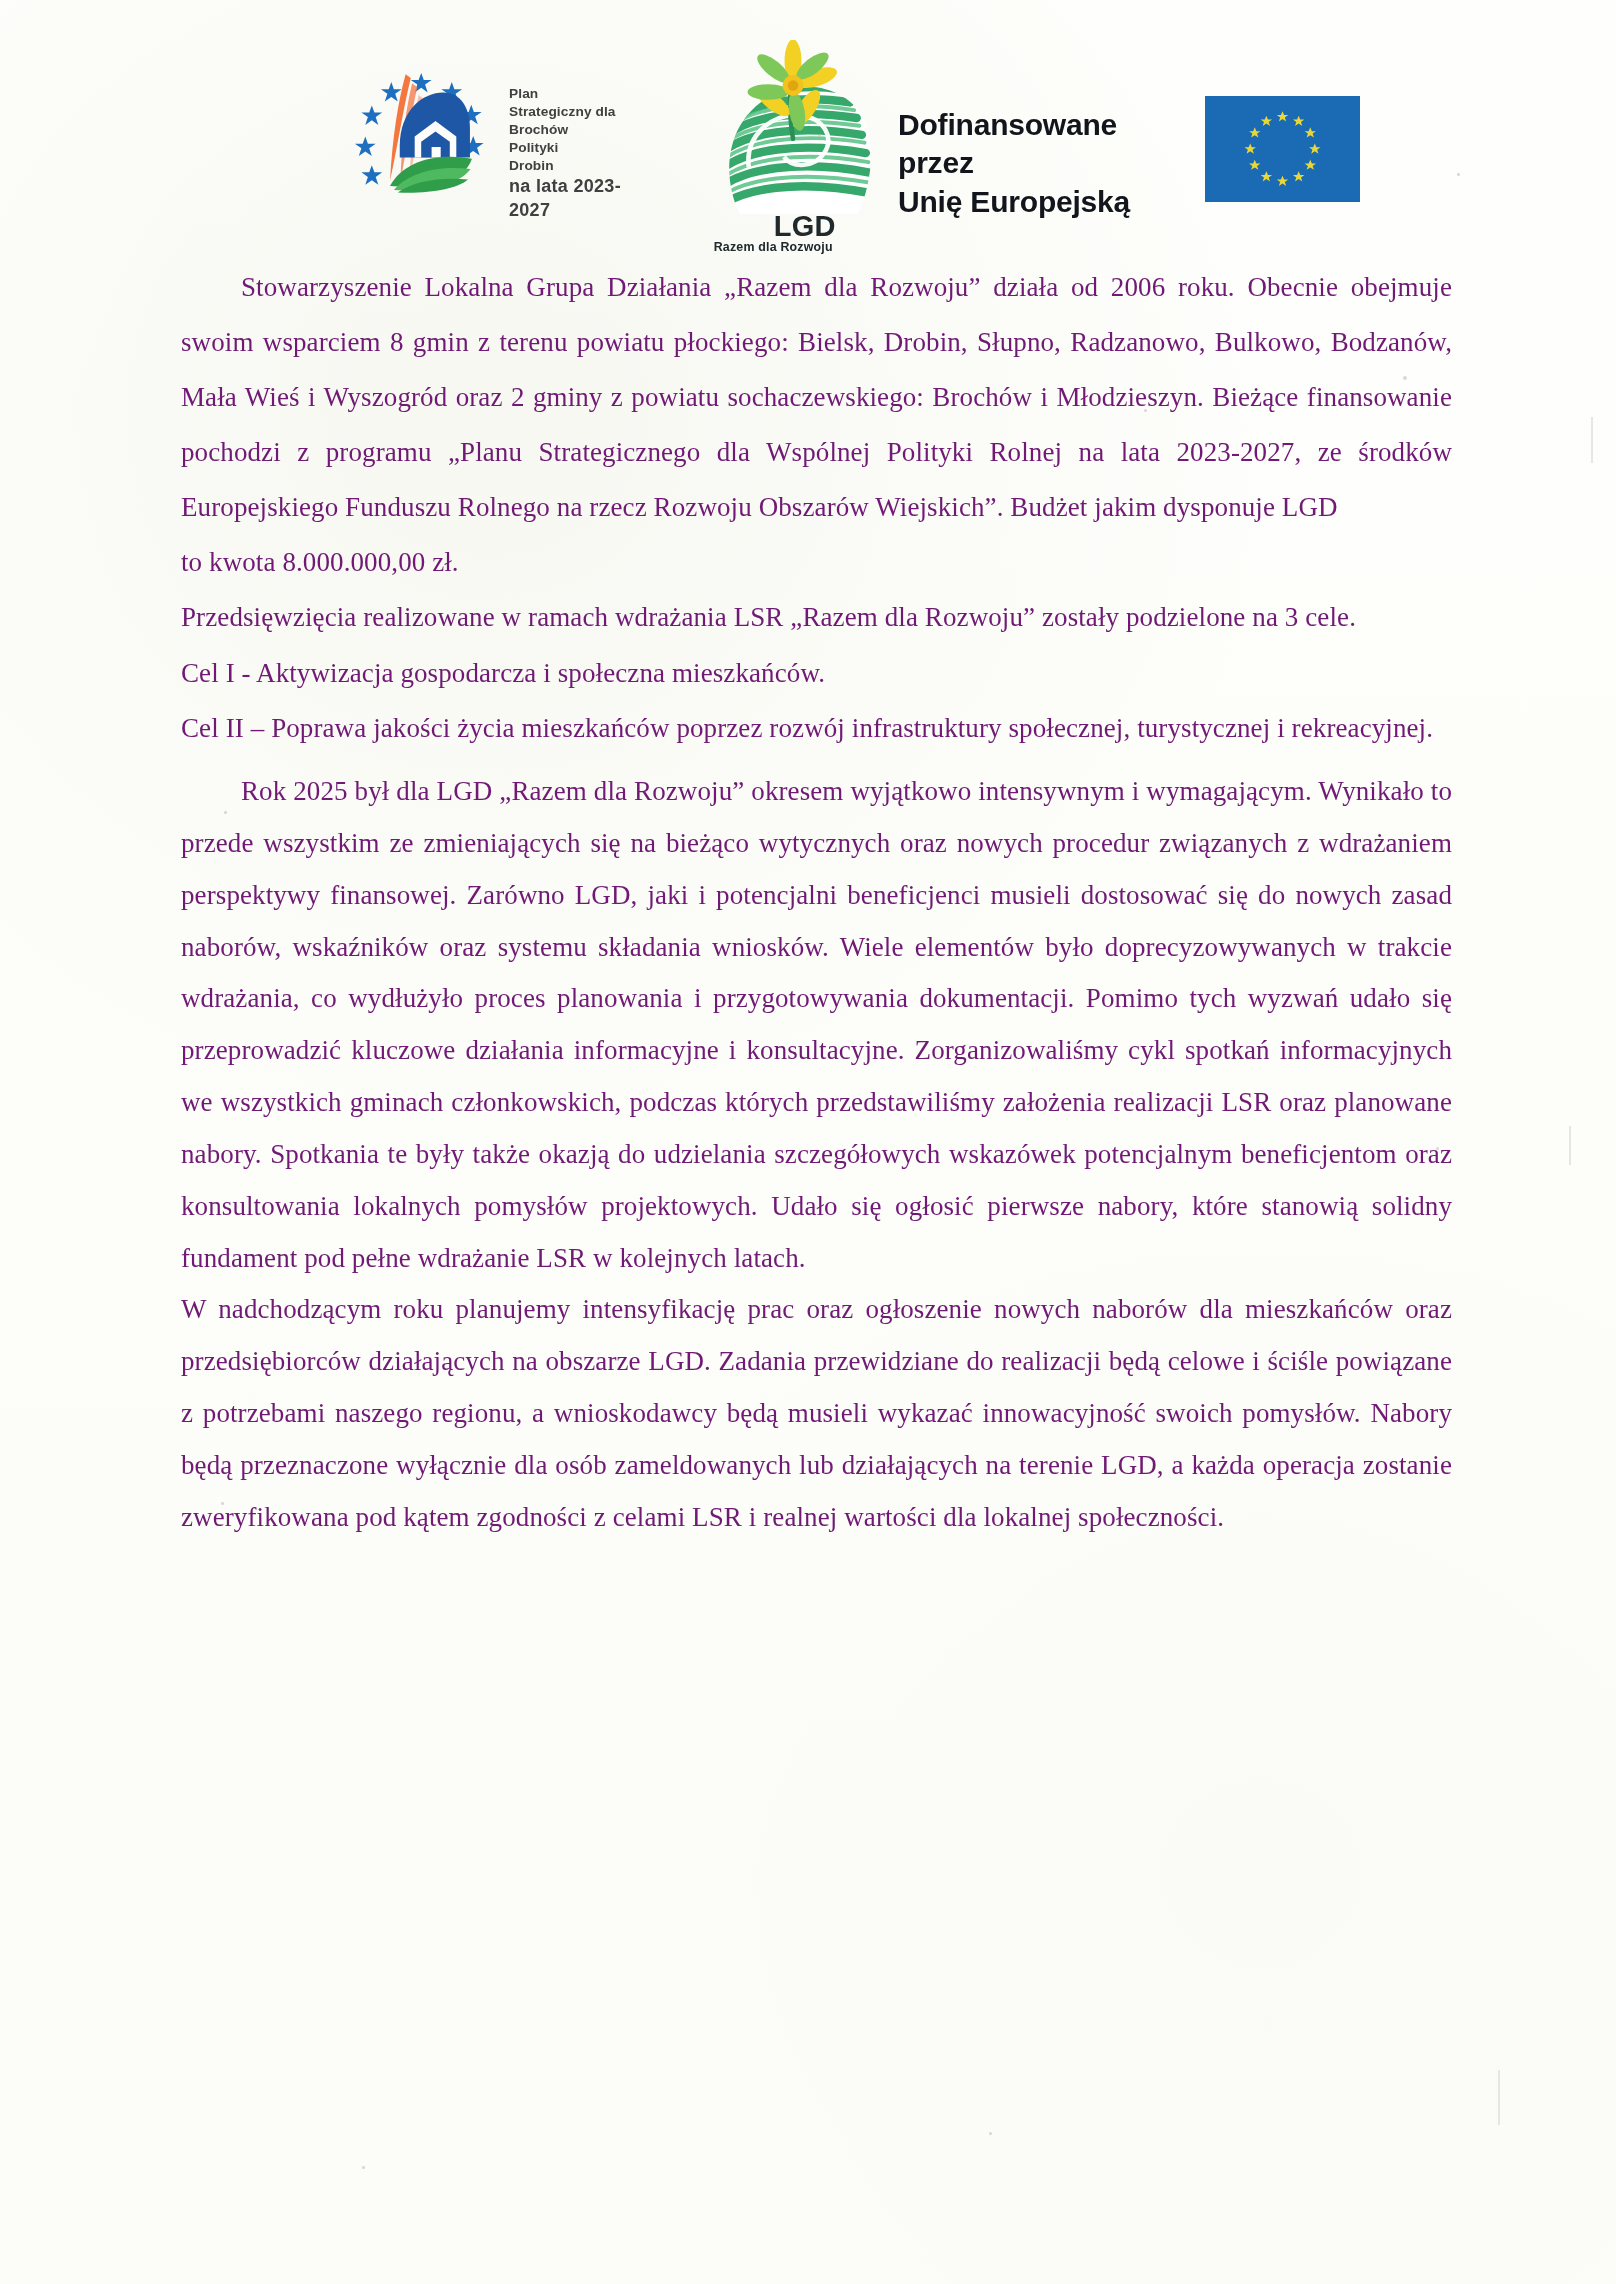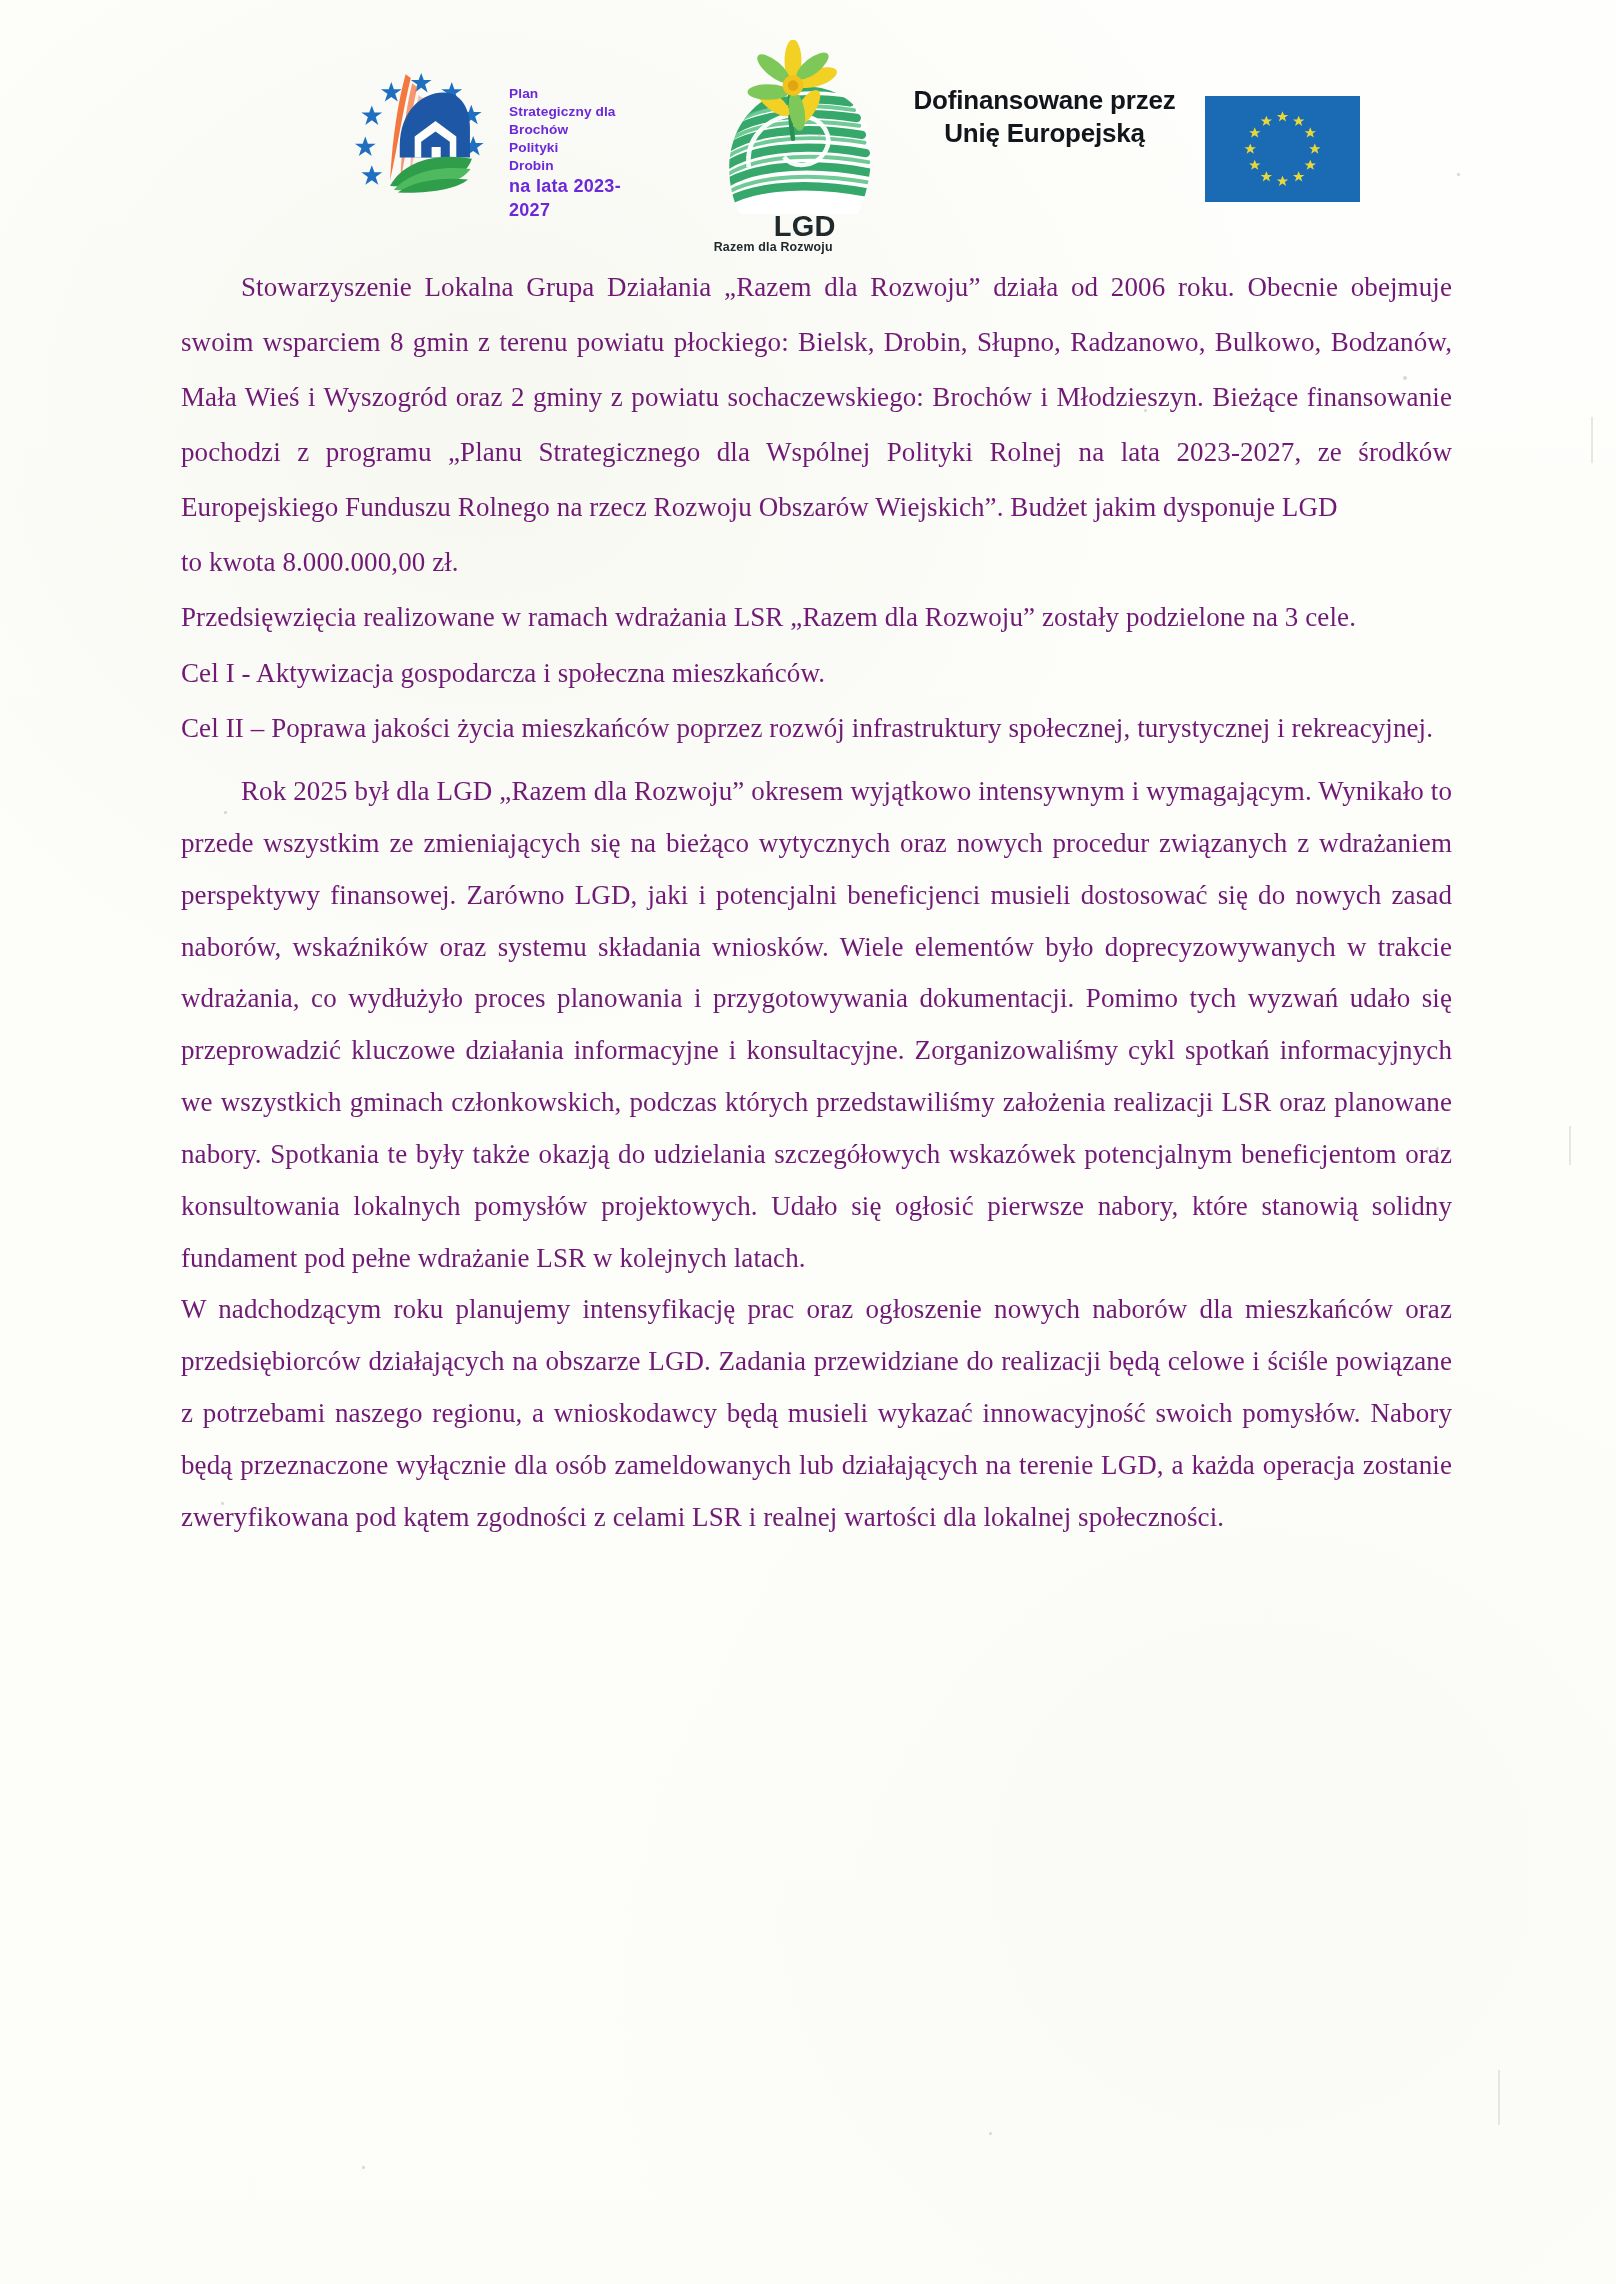--- a/index.html
+++ b/index.html
@@ -60,21 +60,21 @@
     height: 124px;
   }
   .pswpr-text {
     position: absolute;
     left: 171px;
     top: 15.6px;
     width: 130px;
     font-family: "Liberation Sans", "DejaVu Sans", sans-serif;
     font-size: 13.7px;
     line-height: 1.32;
-    color: #6d28d9;
+    color: #404040;
     font-weight: 600;
     letter-spacing: 0.1px;
   }
   .pswpr-text .yrs {
     font-weight: 700;
     font-size: 18px;
     letter-spacing: 0.3px;
   }
 
   
@@ -118,26 +118,26 @@
   .eu-block {
     position: absolute;
     left: 898px;
     top: 47px;
     width: 495px;
     height: 130px;
   }
   .eu-caption {
     position: absolute;
     left: 0;
-    top: 6px;
+    top: 28px;
     width: 293px;
-    text-align: center;
+    text-align: left;
     font-family: "Liberation Sans", "DejaVu Sans", sans-serif;
     font-weight: 700;
-    font-size: 26px;
+    font-size: 30px;
     line-height: 1.28;
     color: #12161c;
     letter-spacing: -0.2px;
   }
   .eu-flag {
     position: absolute;
     left: 307px;
     top: 18px;
     width: 155px;
     height: 106px;

